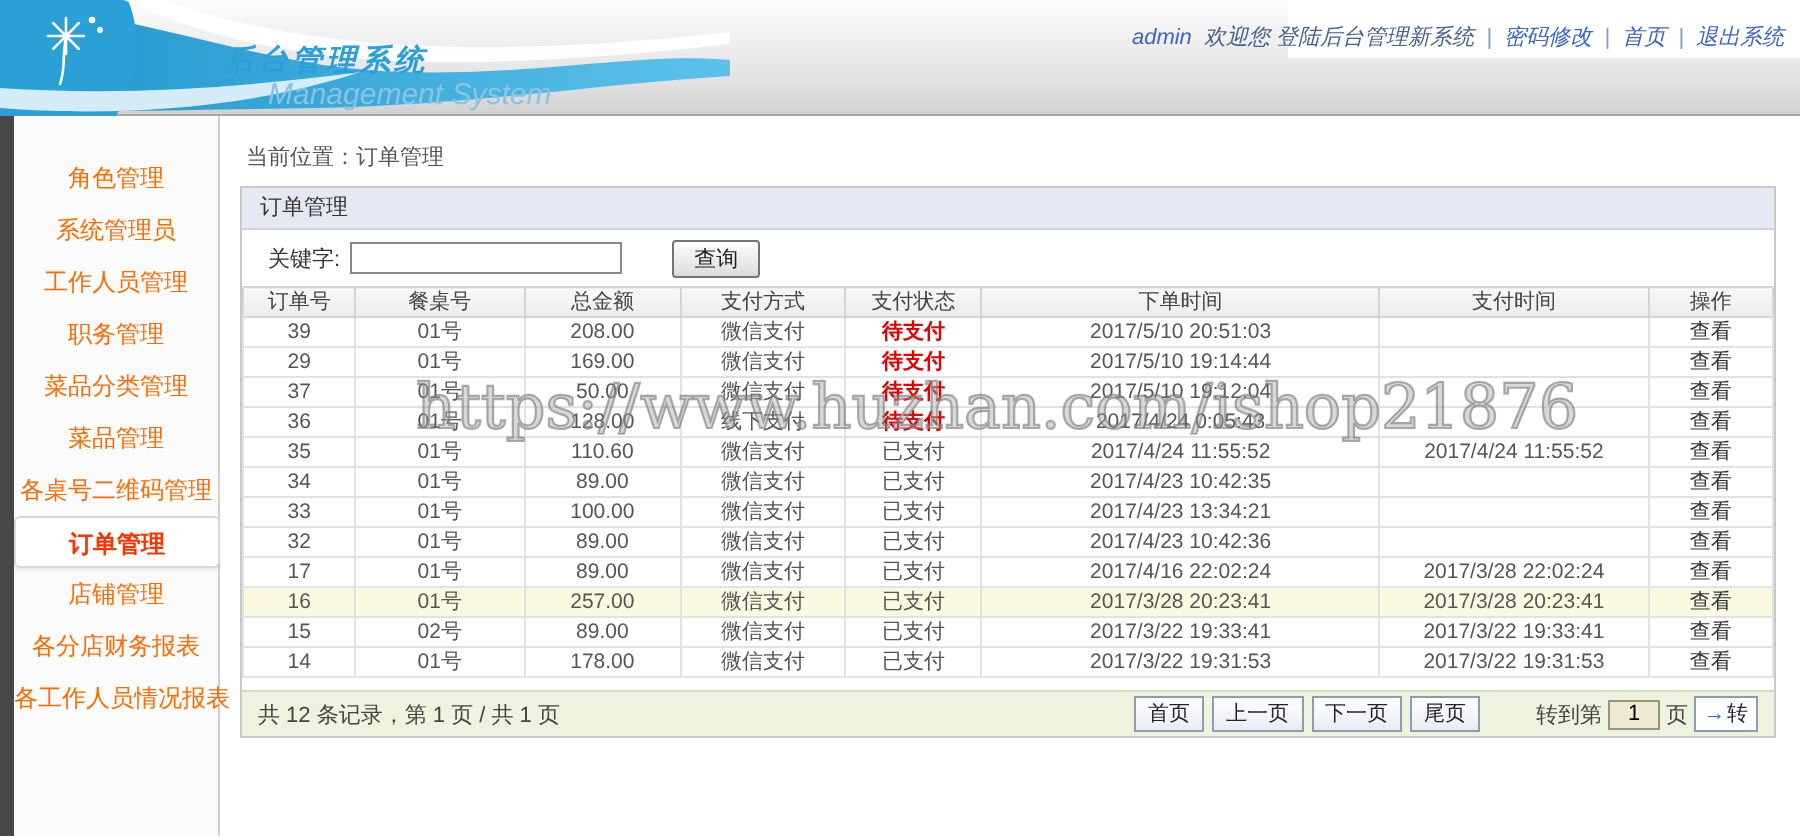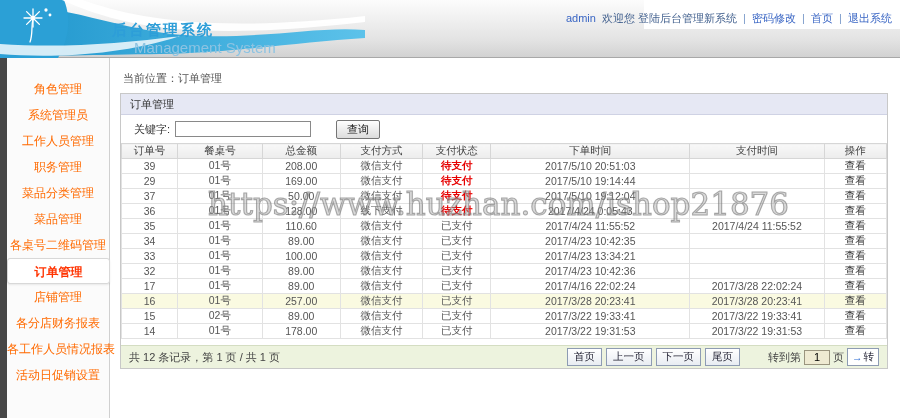--- a/index.html
+++ b/index.html
@@ -1,20 +1,20 @@
 <!DOCTYPE html>
 <html><head>
 <meta charset="utf-8">
 <style>
   * { box-sizing: border-box; margin: 0; padding: 0; }
   body { margin: 0; background: #fff; font-family: "Liberation Sans", "DejaVu Sans", sans-serif; }
   .page { position: relative; width: 900px; height: 419px; background: #fff; overflow: hidden; }
 
   
-  .topbar { position: relative; height: 58px; background: linear-gradient(#fcfcfc, #e3e3e3 70%, #d2d2d2); border-bottom: 1px solid #a8a8a8; }
+  .topbar { position: relative; height: 58px; background: linear-gradient(#fcfcfc, #e3e3e3 70%, #d2d2d2); border-bottom: 1px solid #a8a8a8; font-style: italic; }
   .banner { position: absolute; left: 0; top: 0; width: 365px; height: 58px; }
   .banner svg { position: absolute; left: 0; top: 0; }
   .banner-title { position: absolute; left: 112px; top: 21px; font-size: 15px; font-weight: bold; color: #2d9ed8; letter-spacing: 2px; }
   .banner-sub { position: absolute; left: 134px; top: 39px; font-size: 15px; color: #8cc3e2; }
   .userbar-bg { position: absolute; right: 0; top: 0; width: 256px; height: 29px; background: #ffffff; }
   .userbar { position: absolute; right: 8px; top: 11px; font-size: 11px; color: #44628f; white-space: nowrap; }
   .u-name, .u-link { color: #3a66c4; text-decoration: none; cursor: pointer; }
   .u-sep { color: #7a9ac9; margin: 0 3px; }
   .u-greet { margin-left: 3px; }
 
@@ -102,21 +102,20 @@
         <div class="side-item">系统管理员</div>
         <div class="side-item">工作人员管理</div>
         <div class="side-item">职务管理</div>
         <div class="side-item">菜品分类管理</div>
         <div class="side-item">菜品管理</div>
         <div class="side-item">各桌号二维码管理</div>
         <div class="side-item active">订单管理</div>
         <div class="side-item">店铺管理</div>
         <div class="side-item">各分店财务报表</div>
         <div class="side-item">各工作人员情况报表</div>
-        <div class="side-item">活动日促销设置</div>
       </nav>
 
     <main class="main">
       <div class="breadcrumb">当前位置：订单管理</div>
 
       <section class="panel">
         <div class="panel-title">订单管理</div>
 
         <div class="search-row">
           <label class="search-label">关键字:</label>

